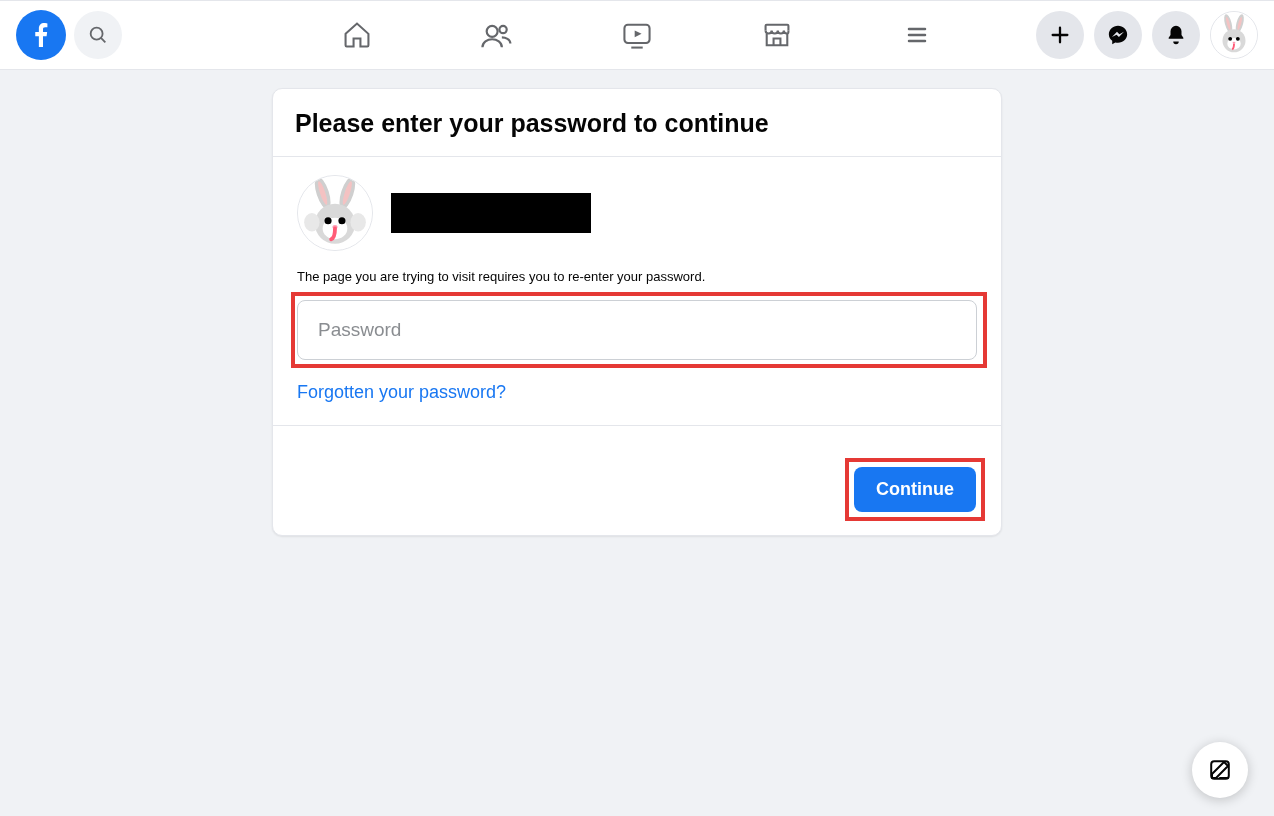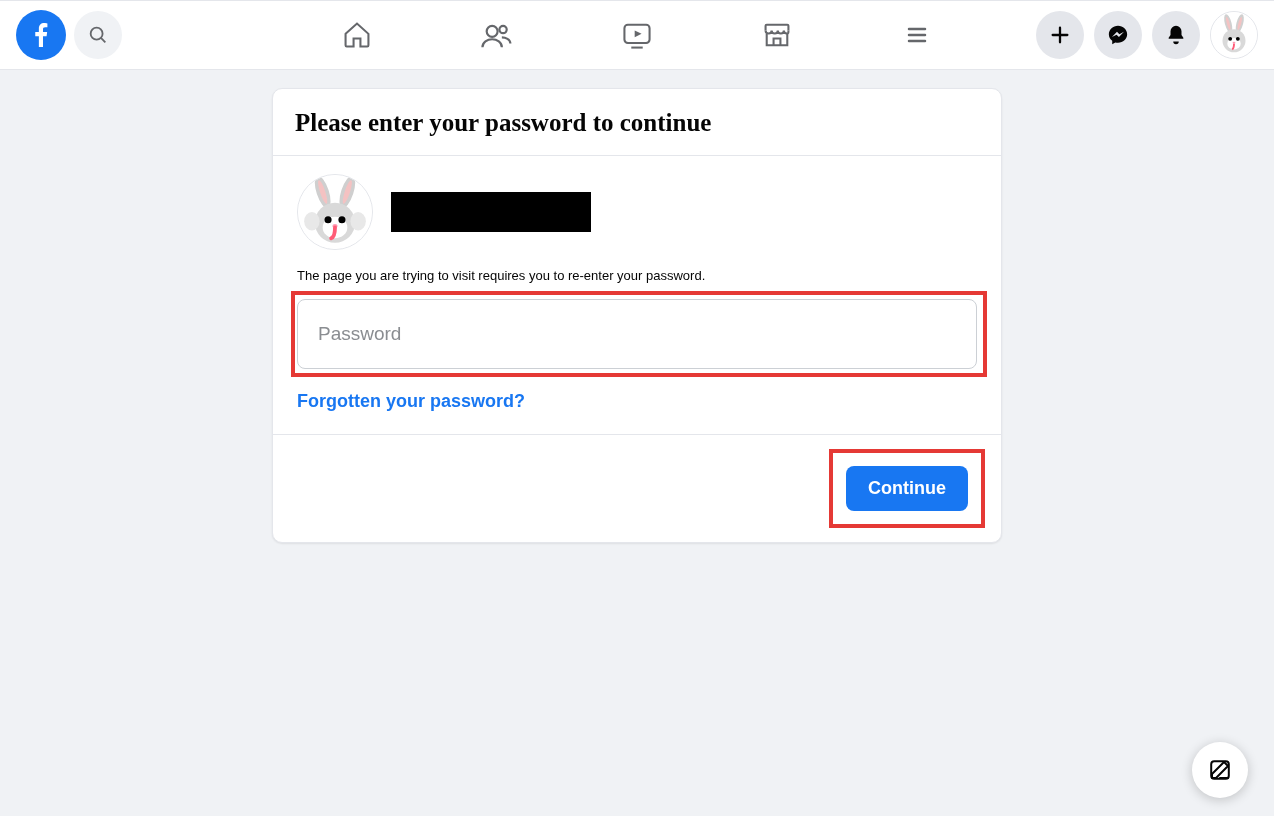--- a/index.html
+++ b/index.html
@@ -65,21 +65,20 @@
     width:730px;
     background:#fff;
     border:1px solid #e4e6eb;
     border-radius:10px;
     box-shadow: 0 1px 2px rgba(0,0,0,0.08);
     overflow:hidden;
   }
   .card-header {
     padding:20px 22px 18px 22px;
     border-bottom:1px solid #e4e6eb;
-    font-family:Liberation Serif, serif;
   }
   .card-header h1 {
     margin:0;
     font-size:25px;
     font-weight:700;
     color:#050505;
   }
   .card-body {
     padding:18px 24px 22px 24px;
     border-bottom:1px solid #e4e6eb;
@@ -109,46 +108,47 @@
     position:relative;
   }
   .input-highlight {
     position:absolute;
     left:-6px; right:-10px; top:-8px; bottom:-8px;
     border:4px solid #e53935;
     pointer-events:none;
   }
   .pwd-input {
     width:100%;
-    height:70px;
+    height:60px;
     border:1px solid #ccd0d5;
     border-radius:8px;
     font-size:19px;
     color:#1c1e21;
     padding:0 20px;
     outline:none;
   }
   .pwd-input::placeholder { color:#8a8d91; }
   .forgot-link {
     display:inline-block;
     margin-top:22px;
     color:#1877f2;
     font-size:18px;
-    font-weight:700;
+    font-weight:400;
     text-decoration:none;
     cursor:pointer;
   }
   .card-footer {
     padding:14px 16px;
     display:flex;
     justify-content:flex-end;
   }
   .btn-wrap {
     position:relative;
-    padding:17px;
+    padding:9px;
+    margin-top:18px;
   }
   .btn-highlight {
     position:absolute; inset:0;
     border:4px solid #e53935;
     pointer-events:none;
   }
   .continue-btn {
     background:#1877f2;
     color:#fff;
     font-size:18px;

